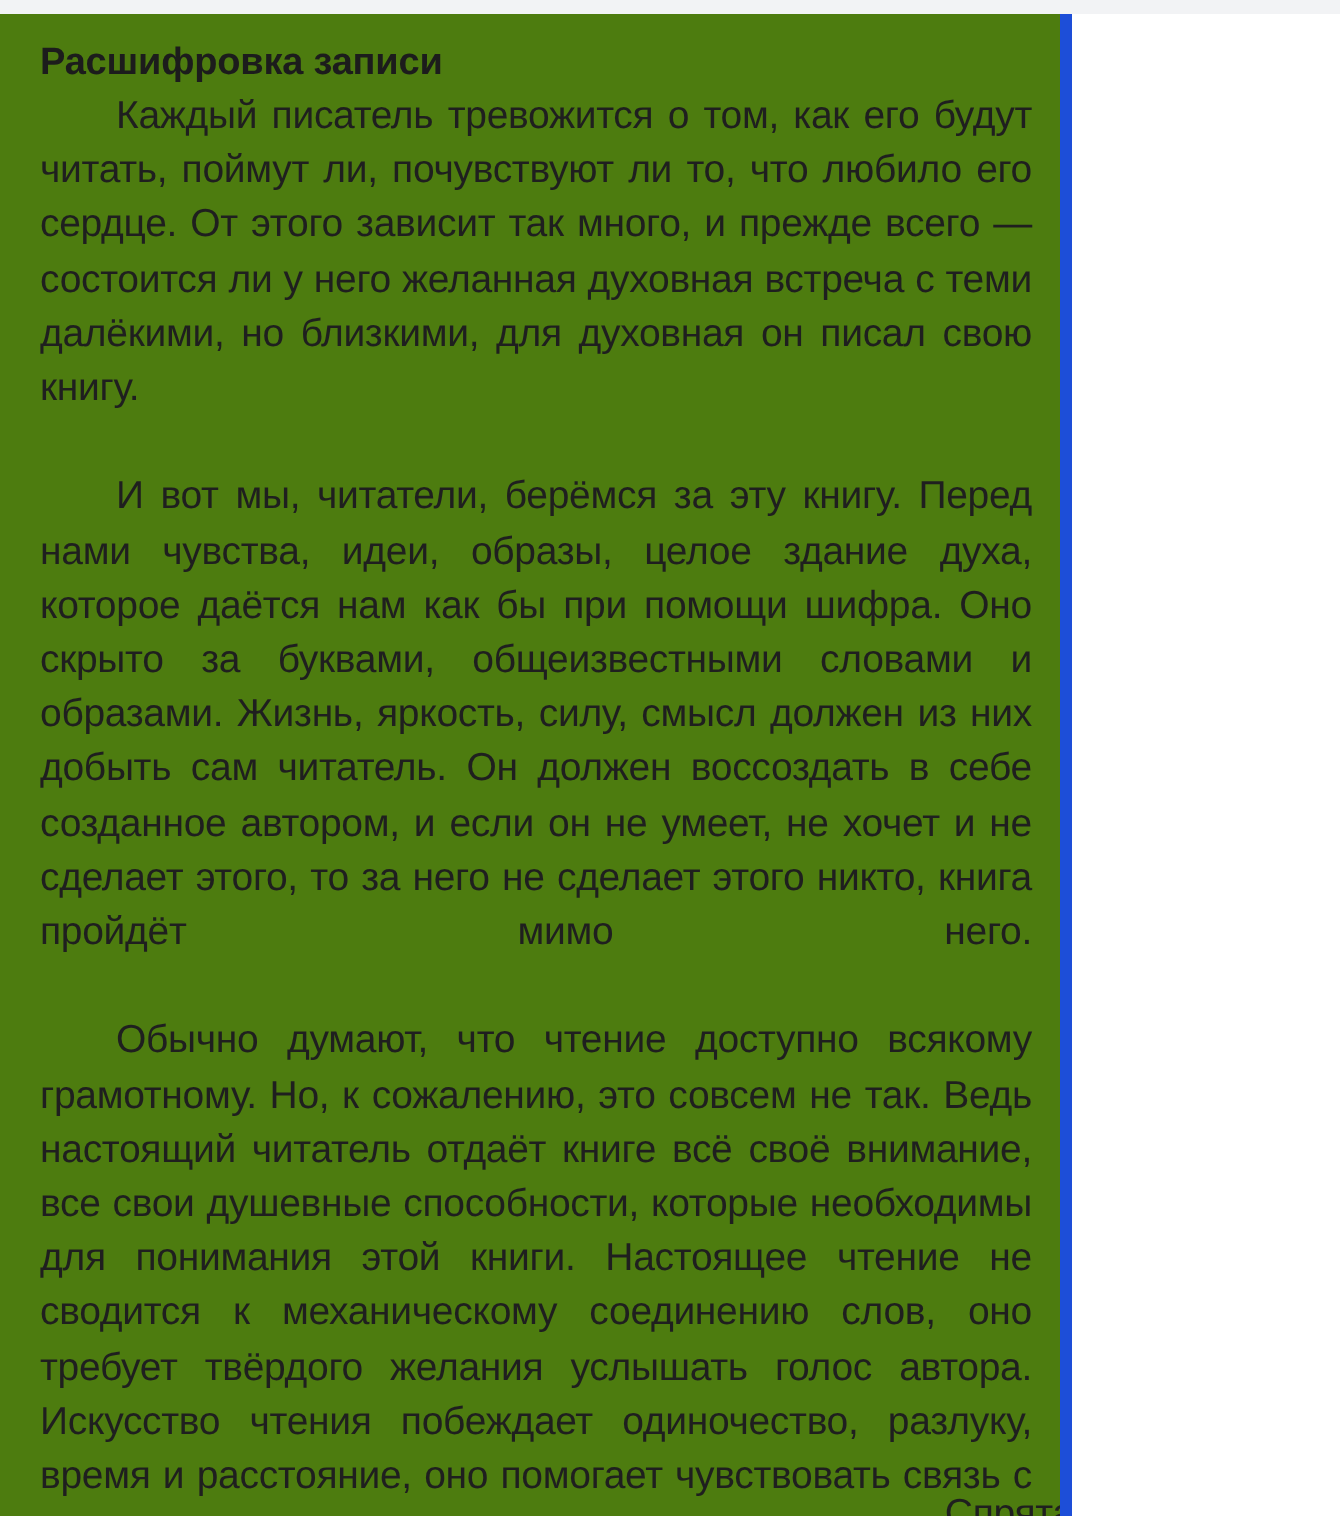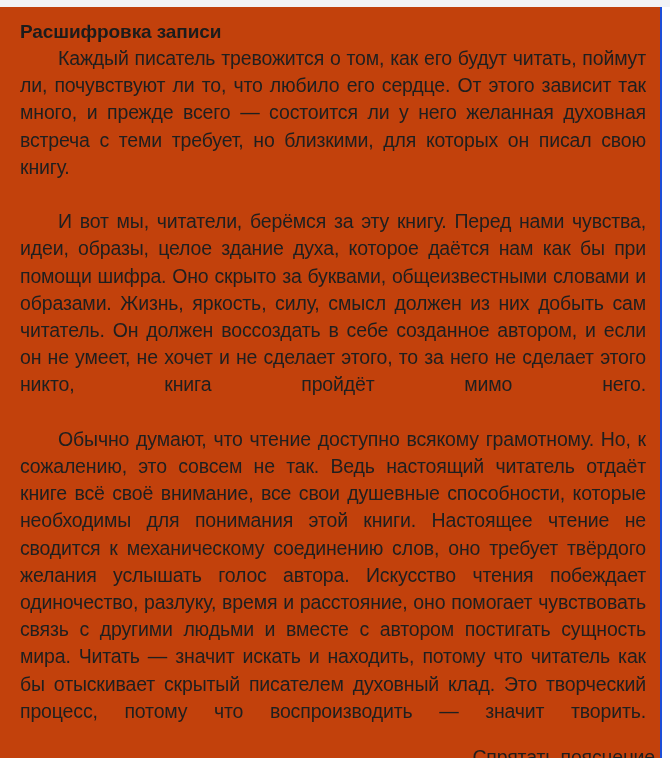--- a/index.html
+++ b/index.html
@@ -23,24 +23,24 @@
     width: 670px;
     height: 7px;
     background: #f2f3f5;
   }
 
   
   .page-sheet {
     position: absolute;
     top: 7px;
     left: 0;
-    width: 662px;
+    width: 536px;
     height: 751px;
-    background: #c2410c;
-    border-right: 2px solid #1d4ed8;
+    background: #4d7c0f;
+    border-right: 6px solid #1d4ed8;
     box-sizing: border-box;
     overflow: hidden;
   }
 
   .content {
     padding: 0 14px 0 20px;
     box-sizing: border-box;
     width: 100%;
   }
 
@@ -100,21 +100,21 @@
 <body>
 
 <div class="top-band"></div>
 
 <div class="page-sheet">
   <div class="content">
 
     <h1 class="article-title">Расшифровка записи</h1>
 
     <div class="article-body">
-      <p>Каждый писатель тревожится о том, как его будут читать, поймут ли, почувствуют ли то, что любило его сердце. От этого зависит так много, и прежде всего — состоится ли у него желанная духовная встреча с теми требует, но близкими, для которых он писал свою книгу.</p>
+      <p>Каждый писатель тревожится о том, как его будут читать, поймут ли, почувствуют ли то, что любило его сердце. От этого зависит так много, и прежде всего — состоится ли у него желанная духовная встреча с теми далёкими, но близкими, для духовная он писал свою книгу.</p>
       <p>И вот мы, читатели, берёмся за эту книгу. Перед нами чувства, идеи, образы, целое здание духа, которое даётся нам как бы при помощи шифра. Оно скрыто за буквами, общеизвестными словами и образами. Жизнь, яркость, силу, смысл должен из них добыть сам читатель. Он должен воссоздать в себе созданное автором, и если он не умеет, не хочет и не сделает этого, то за него не сделает этого никто, книга пройдёт мимо него.</p>
       <p>Обычно думают, что чтение доступно всякому грамотному. Но, к сожалению, это совсем не так. Ведь настоящий читатель отдаёт книге всё своё внимание, все свои душевные способности, которые необходимы для понимания этой книги. Настоящее чтение не сводится к механическому соединению слов, оно требует твёрдого желания услышать голос автора. Искусство чтения побеждает одиночество, разлуку, время и расстояние, оно помогает чувствовать связь с другими людьми и вместе с автором постигать сущность мира. Читать — значит искать и находить, потому что читатель как бы отыскивает скрытый писателем духовный клад. Это творческий процесс, потому что воспроизводить — значит творить.</p>
     </div>
 
   </div>
 
   <div class="footer-action-row">
     <span class="footer-action">Спрятать пояснение</span>
   </div>
 </div>

